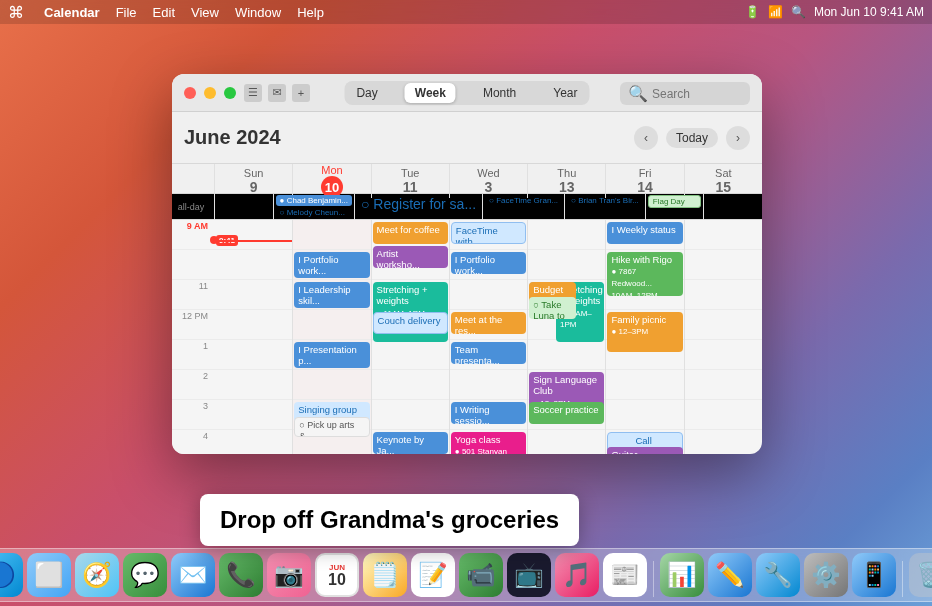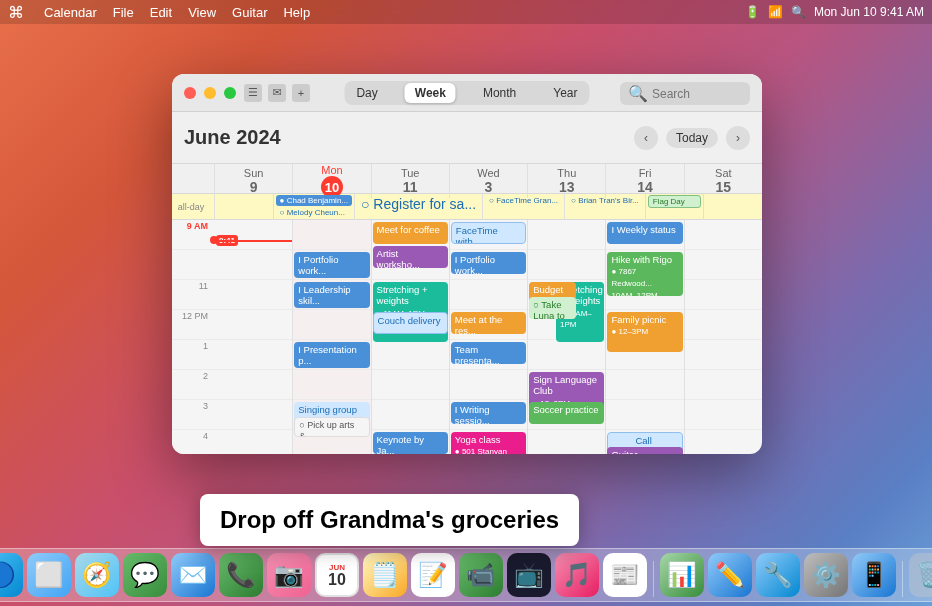--- a/index.html
+++ b/index.html
@@ -23,21 +23,21 @@
       padding: 0 8px;
       color: white;
       font-size: 13px;
       font-weight: 500;
       position: relative;
       z-index: 100;
     }
     .menubar-left { display: flex; align-items: center; gap: 16px; }
     .menubar-right { display: flex; align-items: center; gap: 8px; font-size: 12px; }
     .apple-icon { font-size: 16px; margin-right: 4px; }
-    .menubar-app { font-weight: 400; text-align: center; }
+    .menubar-app { font-weight: 700; text-align: center; }
 
     
     .calendar-window {
       position: absolute;
       top: 74px;
       left: 172px;
       width: 590px;
       height: 380px;
       background: #f5f5f5;
       border-radius: 12px;
@@ -188,21 +188,21 @@
       cursor: pointer;
       line-height: 1.2;
     }
 
     
     .allday-row {
       height: 26px;
       display: grid;
       grid-template-columns: 42px repeat(7, 1fr);
       border-bottom: 1px solid #d8d8d8;
-      background: #fef9c3;
+      background: #000000;
     }
     .allday-label {
       font-size: 9px;
       color: #888;
       display: flex;
       align-items: center;
       justify-content: center;
       padding-right: 4px;
     }
     .allday-cell {
@@ -300,21 +300,21 @@
 </head>
 <body>
 
 <div class="menubar">
   <div class="menubar-left">
     <span class="apple-icon">⌘</span>
     <span class="menubar-app">Calendar</span>
     <span>File</span>
     <span>Edit</span>
     <span>View</span>
-    <span>Guitar</span>
+    <span>Window</span>
     <span>Help</span>
   </div>
   <div class="menubar-right">
     <span>🔋</span>
     <span>📶</span>
     <span>🔍</span>
     <span>Mon Jun 10  9:41 AM</span>
   </div>
 </div>
 

